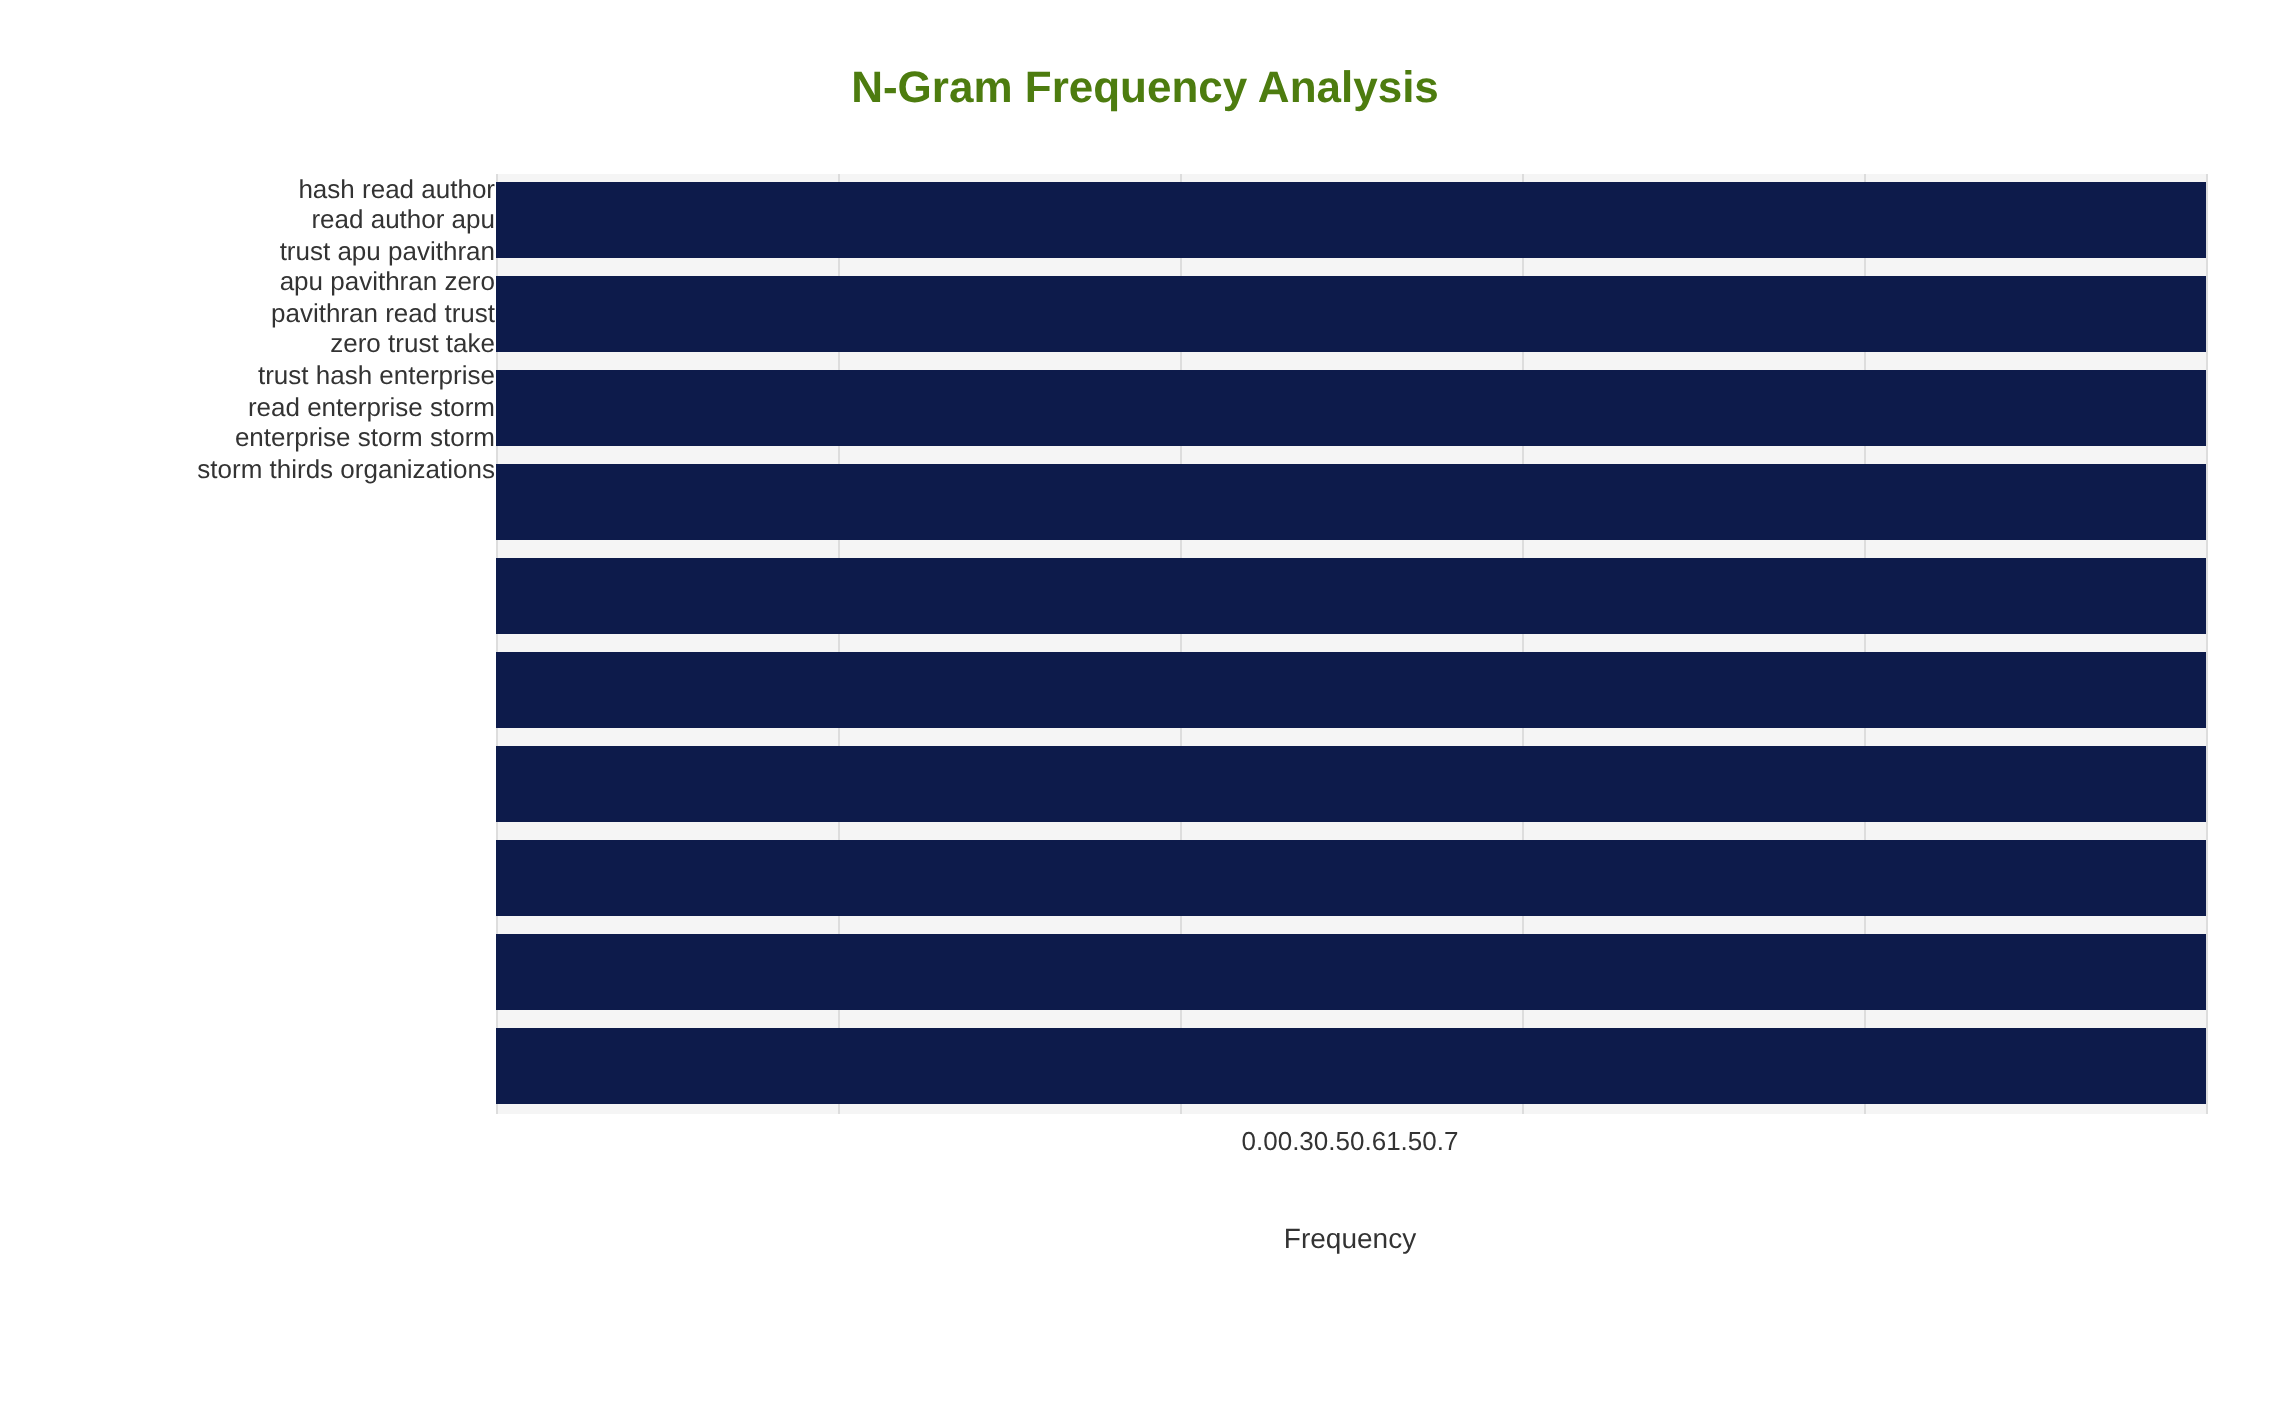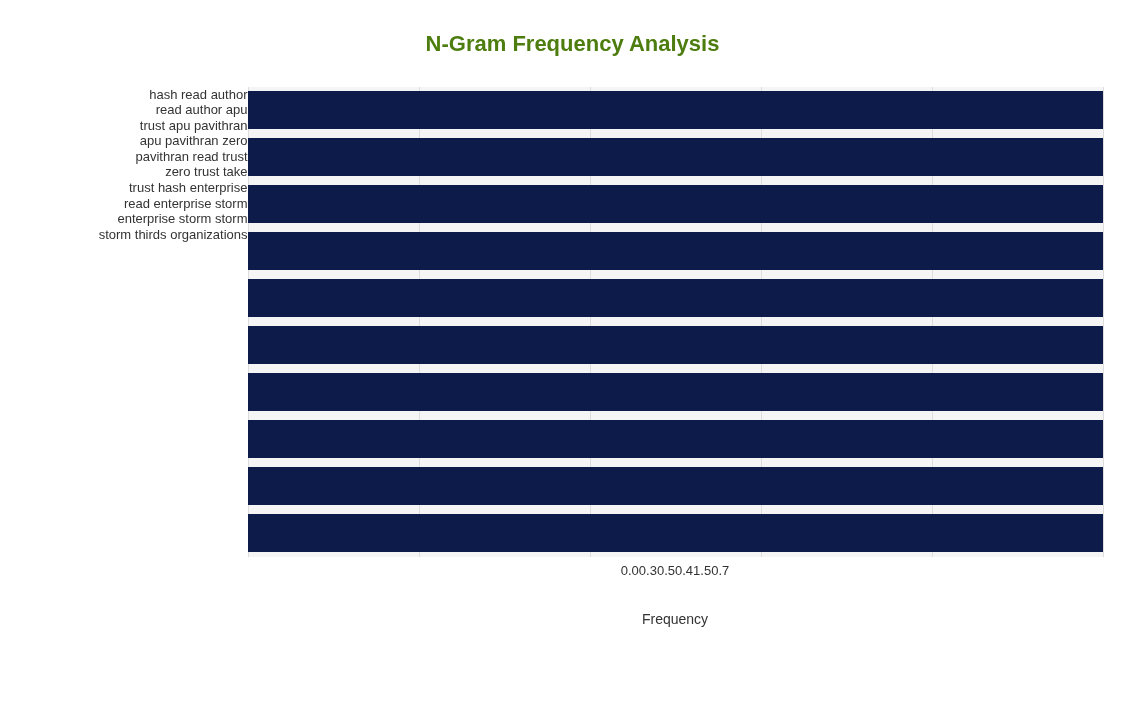--- a/index.html
+++ b/index.html
@@ -183,21 +183,21 @@
             <div class="bar" style="width: 100%; background: rgb(13, 27, 75);"></div>
           </div>
         </div>
 
       <div class="x-axis-wrapper">
         <div class="x-axis">
           <div class="x-tick-labels" id="x-tick-labels">
           <span>0.0</span>
               <span>0.3</span>
               <span>0.5</span>
-              <span>0.4</span>
+              <span>0.6</span>
               <span>1.5</span>
               <span>0.7</span>
             </div>
         </div>
         <div class="x-axis-label">Frequency</div>
       </div>
     </div>
   </div>
 </div>
 

